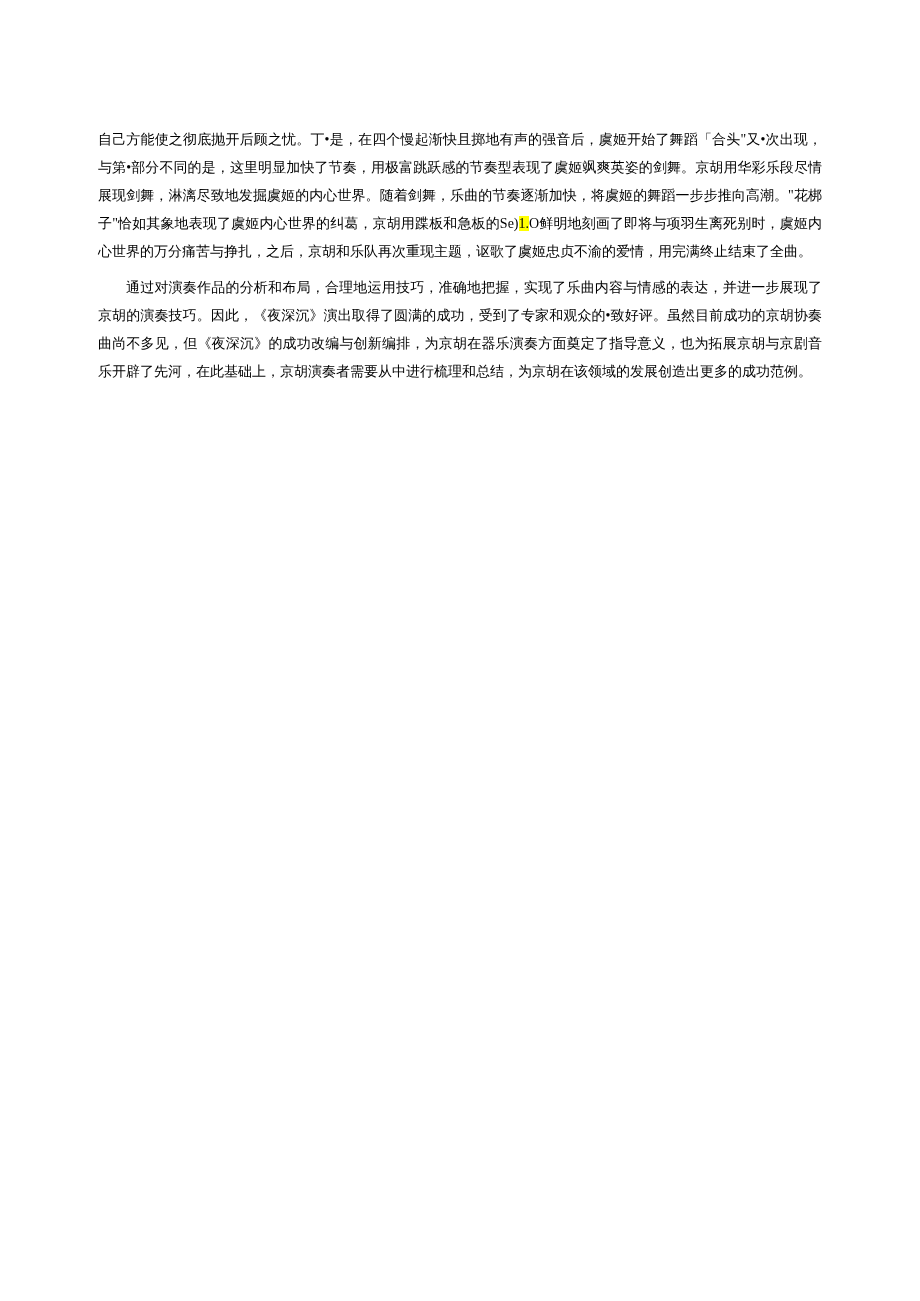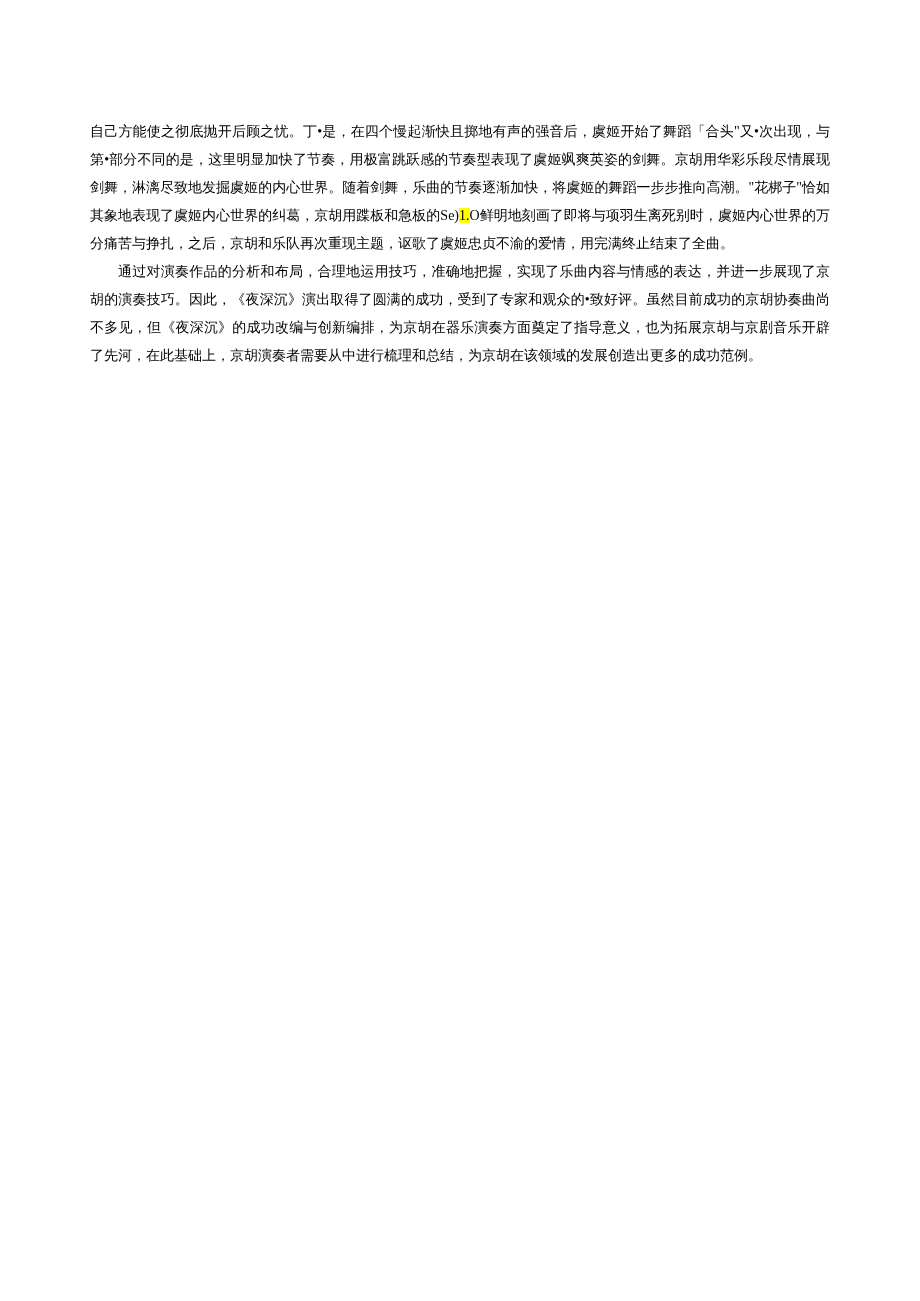--- a/index.html
+++ b/index.html
@@ -12,21 +12,21 @@
       height: 1301px;
       background: #ffffff;
       font-family: "SimSun", "宋体", serif;
       font-size: 14px;
       line-height: 2;
       color: #000000;
       padding: 118px 90px 0 90px;
     }
     .paragraph {
       text-align: justify;
-      margin: 0;
+      margin: 8px;
     }
     .paragraph.indent {
       text-indent: 2em;
       font-family: Liberation Serif, serif;
     }
     .highlight {
       background-color: #ffff00;
     }
   </style>
 </head>

